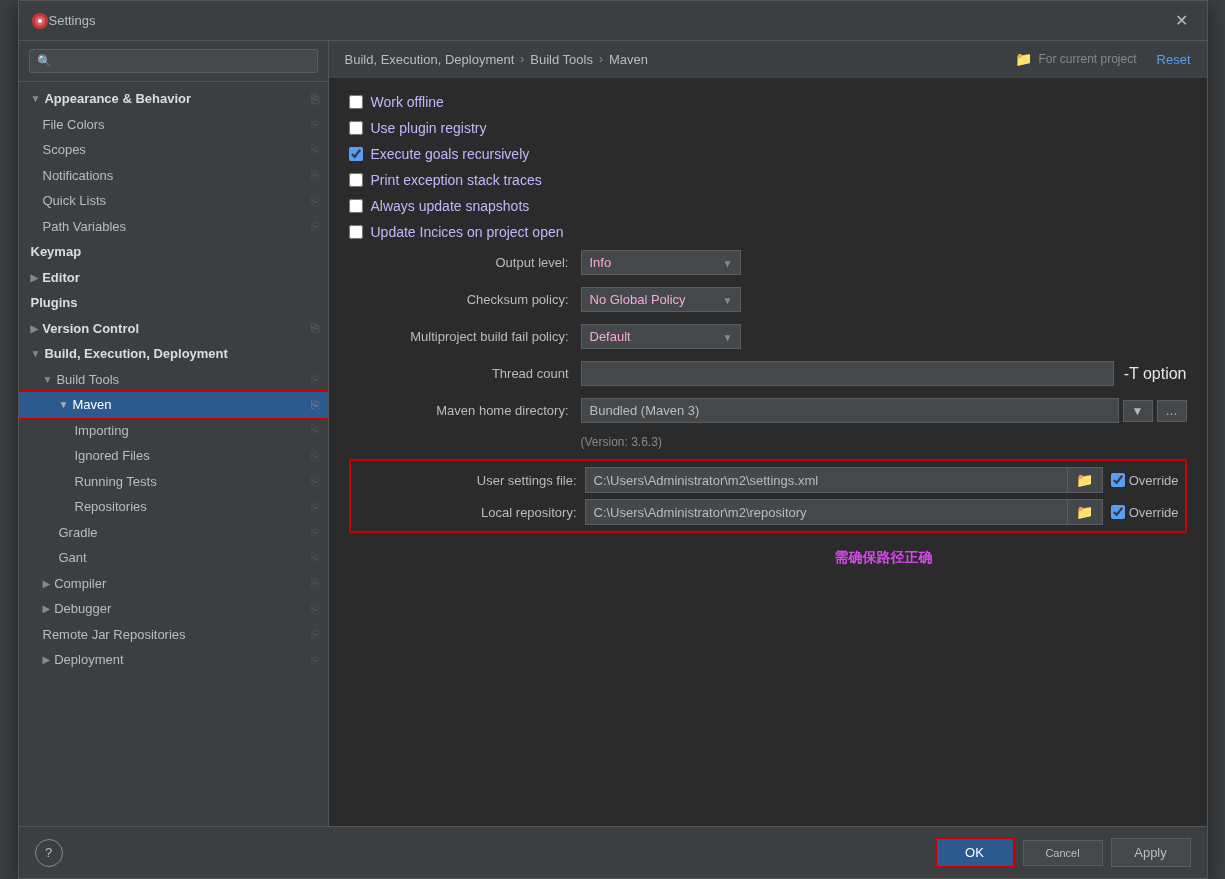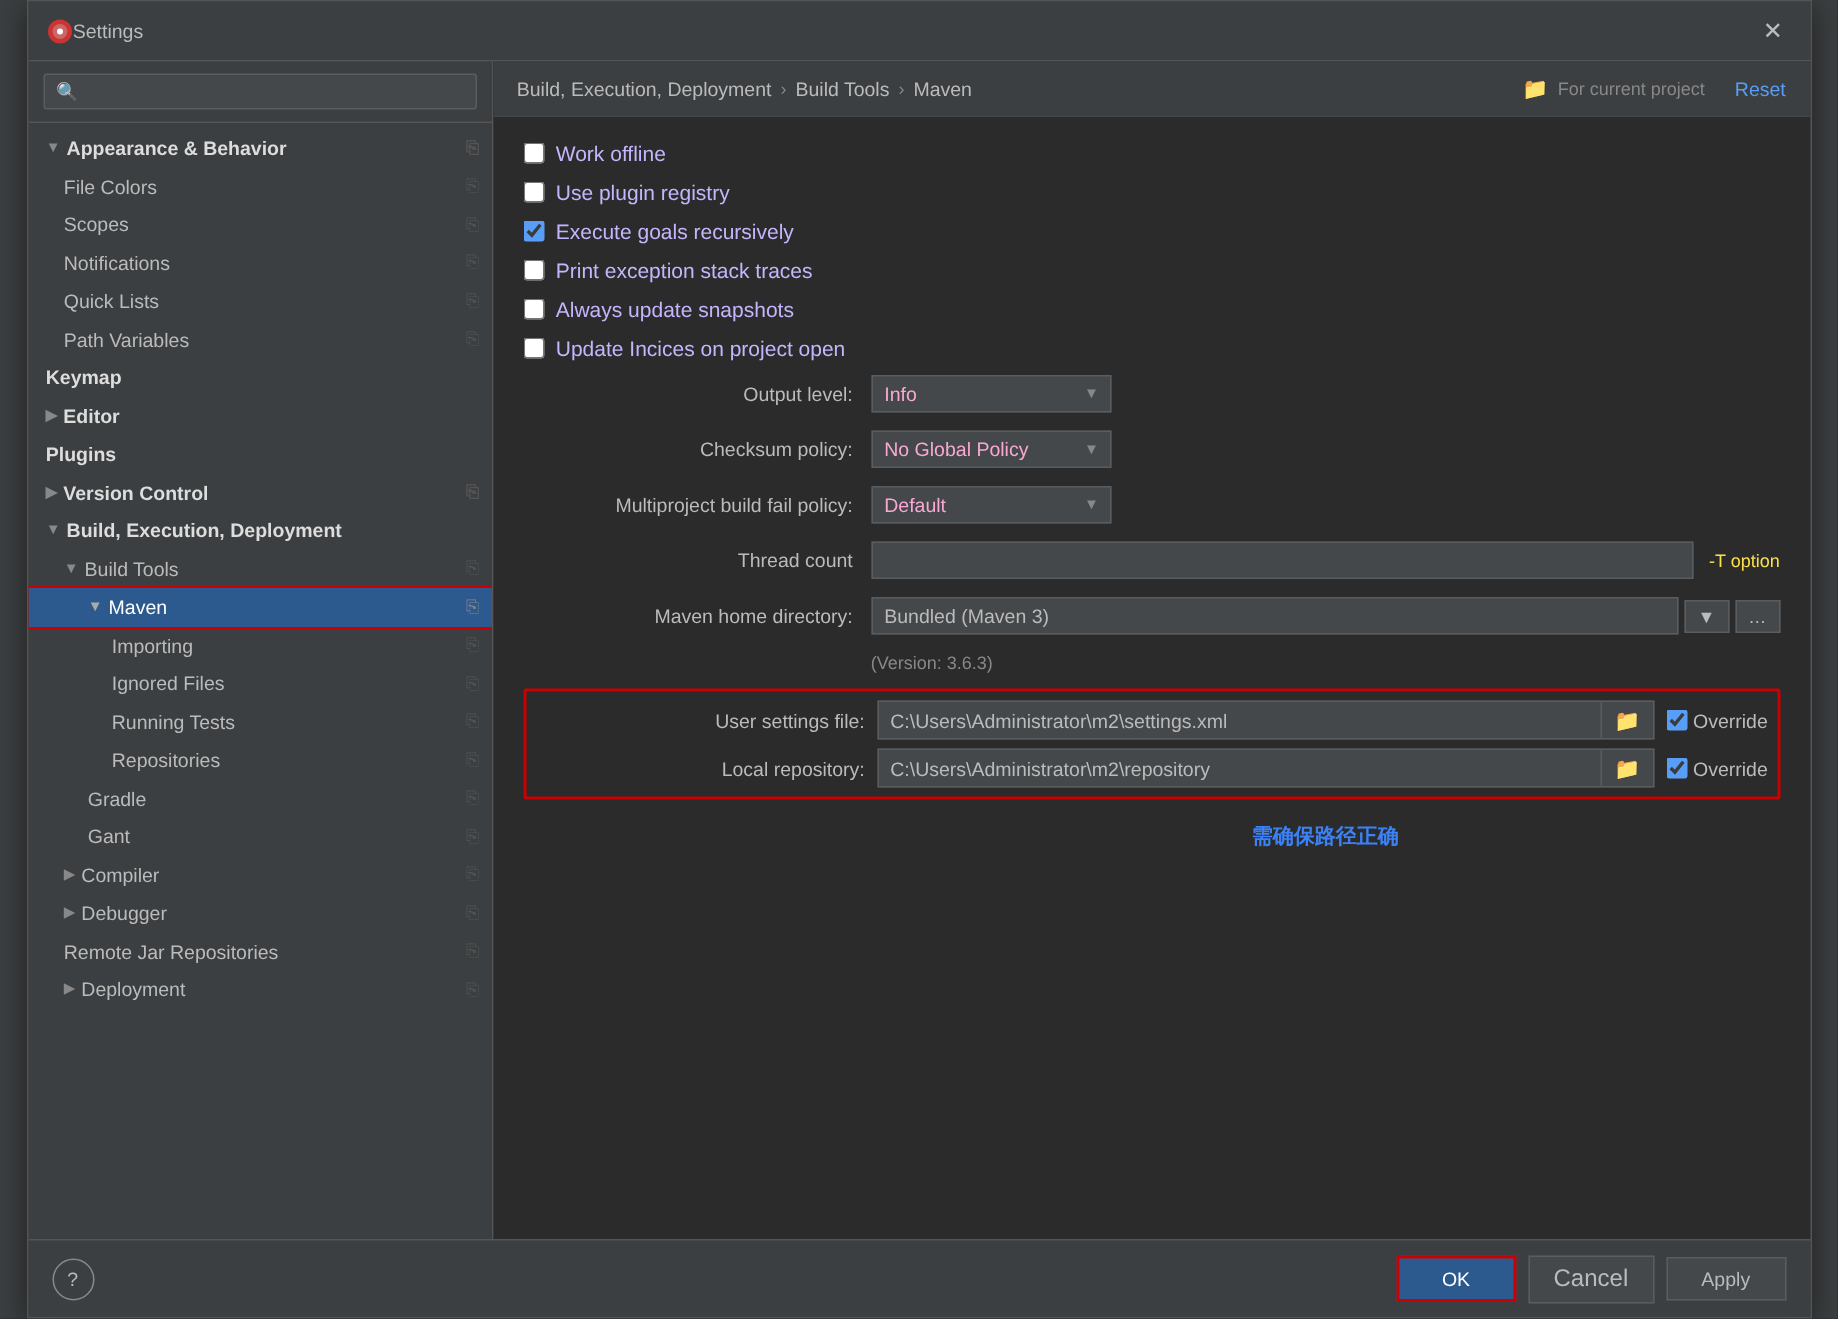--- a/index.html
+++ b/index.html
@@ -34,39 +34,39 @@
     .checkbox-row { display: flex; align-items: center; margin-bottom: 10px; gap: 8px; }
     .checkbox-row input[type=checkbox] { accent-color: #589df6; width: 14px; height: 14px; cursor: pointer; }
     .checkbox-row label { color: #c4b5fd; font-size: 14px; cursor: pointer; }
     .form-row { display: flex; align-items: center; margin-bottom: 12px; gap: 12px; }
     .form-label { color: #bbb; font-size: 13px; width: 220px; text-align: right; flex-shrink: 0; }
     .form-control { display: flex; align-items: center; gap: 6px; flex: 1; }
     .dropdown { background: #45484a; border: 1px solid #5a5d5f; color: #f9a8d4; padding: 4px 8px; font-size: 13px; outline: none; cursor: pointer; min-width: 160px; appearance: none; -webkit-appearance: none; }
     .dropdown-wrapper { position: relative; display: inline-block; }
     .dropdown-arrow { position: absolute; right: 8px; top: 50%; transform: translateY(-50%); color: #888; pointer-events: none; font-size: 10px; }
     .text-input { background: #45484a; border: 1px solid #5a5d5f; color: #bbb; padding: 4px 8px; font-size: 13px; outline: none; flex: 1; }
-    .t-option-text { color: #fde047; font-size: 12px; margin-left: 4px; }
+    .t-option-text { color: #e5e5e5; font-size: 16px; margin-left: 4px; }
     .home-dir-wrapper { display: flex; align-items: center; gap: 4px; flex: 1; }
     .home-dir-input { background: #45484a; border: 1px solid #5a5d5f; color: #bbb; padding: 4px 8px; font-size: 13px; outline: none; flex: 1; }
     .btn-small { background: #45484a; border: 1px solid #5a5d5f; color: #bbb; padding: 3px 8px; font-size: 12px; cursor: pointer; min-width: 28px; }
     .version-text { color: #888; font-size: 12px; padding-left: 232px; margin-bottom: 10px; }
     .file-row-wrapper { border: 2px solid #cc0000; padding: 6px; margin-bottom: 6px; border-radius: 2px; }
     .file-row { display: flex; align-items: center; gap: 8px; }
     .file-input-wrapper { display: flex; align-items: center; flex: 1; border: 1px solid #5a5d5f; background: #45484a; }
     .file-input { background: transparent; border: none; color: #bbb; padding: 4px 8px; font-size: 13px; outline: none; flex: 1; }
     .folder-btn { background: #45484a; border-left: 1px solid #5a5d5f; color: #bbb; padding: 4px 8px; cursor: pointer; font-size: 14px; }
     .override-wrapper { display: flex; align-items: center; gap: 4px; }
     .override-check { accent-color: #589df6; width: 14px; height: 14px; cursor: pointer; }
     .override-label { color: #bbb; font-size: 13px; }
-    .warning-text { color: #3b82f6; font-size: 14px; font-weight: bold; text-align: center; margin-top: 16px; padding-left: 232px; }
+    .warning-text { color: #d946ef; font-size: 14px; font-weight: bold; text-align: center; margin-top: 16px; padding-left: 232px; }
     
     .bottom-bar { height: 52px; background: #3c3f41; border-top: 1px solid #555; display: flex; align-items: center; justify-content: flex-end; padding: 0 16px; gap: 8px; flex-shrink: 0; }
     .btn-help { width: 28px; height: 28px; border-radius: 50%; border: 1px solid #888; background: transparent; color: #bbb; cursor: pointer; font-size: 13px; display: flex; align-items: center; justify-content: center; margin-right: auto; }
     .btn-ok { background: #2d5a8e; border: 2px solid #cc0000; color: #fff; padding: 6px 24px; font-size: 13px; cursor: pointer; min-width: 80px; }
-    .btn-cancel { background: #45484a; border: 1px solid #5a5d5f; color: #bbb; padding: 6px 16px; font-size: 16px; cursor: pointer; min-width: 80px; }
+    .btn-cancel { background: #45484a; border: 1px solid #5a5d5f; color: #bbb; padding: 6px 16px; font-size: 11px; cursor: pointer; min-width: 80px; }
     .btn-apply { background: #45484a; border: 1px solid #5a5d5f; color: #bbb; padding: 6px 16px; font-size: 13px; cursor: pointer; min-width: 80px; }
     
     .app-icon { width: 18px; height: 18px; display: flex; align-items: center; justify-content: center; }
     .selected-highlight { outline: 2px solid #cc0000; outline-offset: 0; }
   </style>
 </head>
 <body>
 
 <div class="dialog">
 

